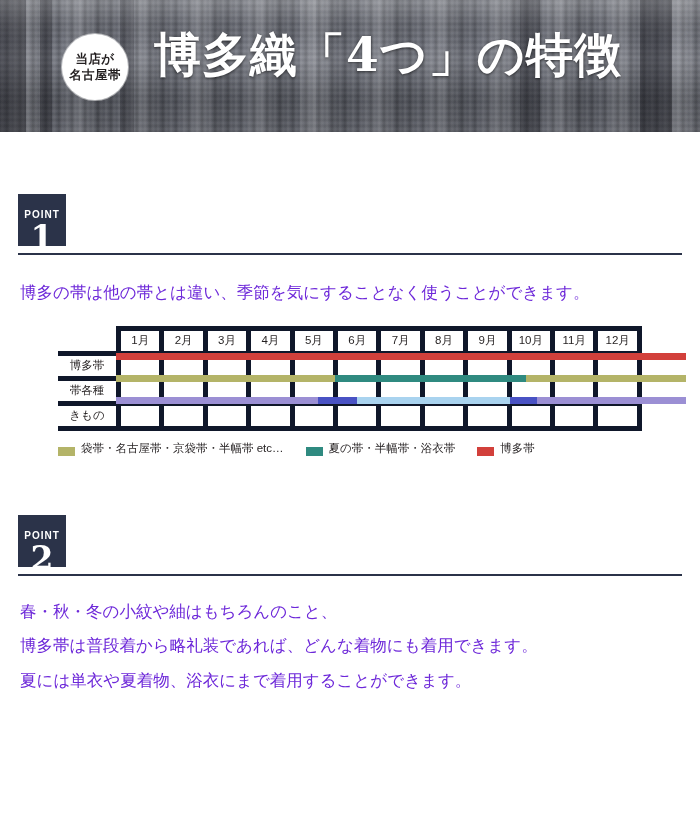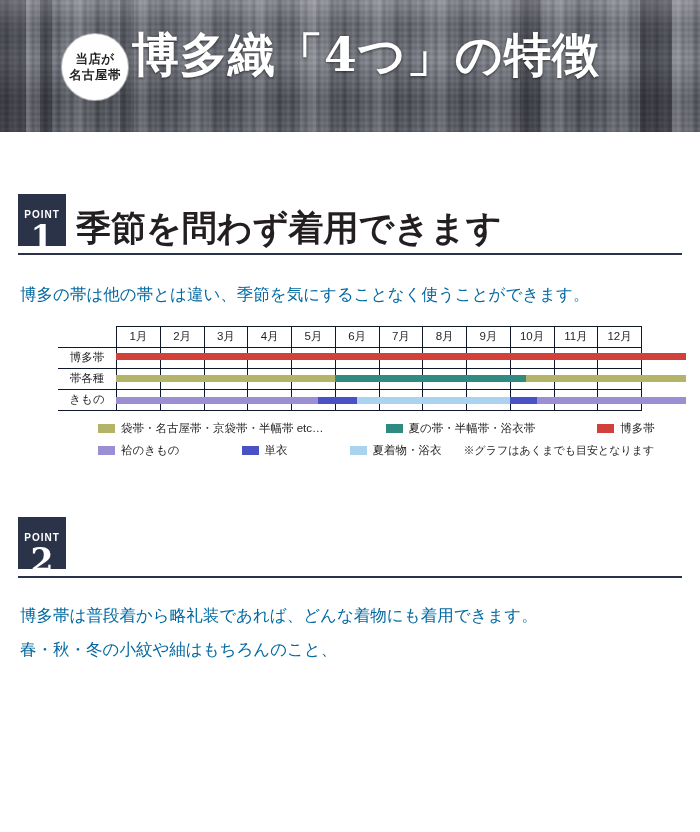--- a/index.html
+++ b/index.html
@@ -83,21 +83,21 @@
     align-items: center;
     justify-content: center;
     line-height: 1.32;
     font-size: 12.5px;
     font-weight: bold;
     letter-spacing: 0.4px;
     box-shadow: 0 0 0 1px rgba(255,255,255,0.5);
   }
   .banner-title {
     position: absolute;
-    left: 132px;
+    left: 154px;
     top: 24px;
     font-family: "DejaVu Serif", "Liberation Serif", serif;
     font-size: 47px;
     font-weight: bold;
     color: #ffffff;
     letter-spacing: 1px;
     text-shadow: 0 1px 3px rgba(0,0,0,0.55);
     white-space: nowrap;
   }
 
@@ -145,38 +145,38 @@
   .point-rule {
     margin: 7px 18px 0 18px;
     border-bottom: 2px solid #2b3349;
   }
 
   
   .para {
     margin: 0 20px;
     font-size: 16.5px;
     line-height: 2.1;
-    color: #0369a1;
-    font-family: Liberation Sans, sans-serif;
+    color: #6d28d9;
+    font-family: Liberation Mono, monospace;
   }
   .para div { white-space: nowrap; }
 
   
   .chart-wrap {
     margin: 14px 58px 0 58px;
     position: relative;
   }
   table.season {
     border-collapse: collapse;
     width: 100%;
     table-layout: fixed;
     font-size: 11px;
   }
   table.season th, table.season td {
-    border: 1px solid #0f172a;
+    border: 5px solid #0f172a;
     padding: 0;
     height: 20px;
   }
   table.season th.corner { width: 58px; border-left: none; border-top: none; background: #fff; }
   table.season th.month {
     text-align: center;
     font-weight: normal;
     color: #231f20;
     font-size: 11.5px;
     background: #ffffff;
@@ -214,24 +214,23 @@
     color: #231f20;
   }
   .legend-row {
     display: flex;
     align-items: center;
     margin-bottom: 7px;
     flex-wrap: nowrap;
   }
   .legend-item {
     display: flex;
-    align-items: center;
+    align-items: flex-end;
     margin-right: 22px;
     white-space: nowrap;
-    margin-left: 40px;
   }
   .swatch {
     width: 17px;
     height: 9px;
     margin-right: 6px;
     flex: 0 0 auto;
   }
   .legend-note {
     margin-left: auto;
     font-size: 11px;
@@ -252,21 +251,20 @@
   </div>
   <div class="banner-title">博多織「4つ」の特徴</div>
 </div>
 
 <div style="height:62px"></div>
 <div class="point-head">
   <div class="point-badge">
     <span class="plabel">POINT</span>
     <span class="pnum">1</span>
   </div>
-  <div class="point-title">季節を問わず着用できます</div>
 </div>
 <div class="point-rule"></div>
 
 <div style="height:22px"></div>
 <div class="para">
   <div>博多の帯は他の帯とは違い、季節を気にすることなく使うことができます。</div>
 </div>
 
 <div class="chart-wrap">
   <table class="season">
@@ -351,43 +349,29 @@
     </div>
     <div class="legend-item">
       <span class="swatch" style="background:#2f8a80"></span>
       <span>夏の帯・半幅帯・浴衣帯</span>
     </div>
     <div class="legend-item">
       <span class="swatch" style="background:#d2403b"></span>
       <span>博多帯</span>
     </div>
   </div>
-  <div class="legend-row">
-    <div class="legend-item">
-      <span class="swatch" style="background:#9b8fd4"></span>
-      <span>袷のきもの</span>
-    </div>
-    <div class="legend-item">
-      <span class="swatch" style="background:#4952c4"></span>
-      <span>単衣</span>
-    </div>
-    <div class="legend-item">
-      <span class="swatch" style="background:#a9d3ef"></span>
-      <span>夏着物・浴衣</span>
-    </div>
-    <div class="legend-note">※グラフはあくまでも目安となります</div>
-  </div>
 </div>
 
 <div style="height:52px"></div>
 <div class="point-head">
   <div class="point-badge">
     <span class="plabel">POINT</span>
     <span class="pnum">2</span>
   </div>
 </div>
 <div class="point-rule"></div>
 
 <div style="height:20px"></div>
 <div class="para">
+  <div>春・秋・冬の小紋や紬はもちろんのこと、</div>
   <div>博多帯は普段着から略礼装であれば、どんな着物にも着用できます。</div>
-  <div>春・秋・冬の小紋や紬はもちろんのこと、</div>
+  <div>夏には単衣や夏着物、浴衣にまで着用することができます。</div>
 </div>
 
 </body></html>

